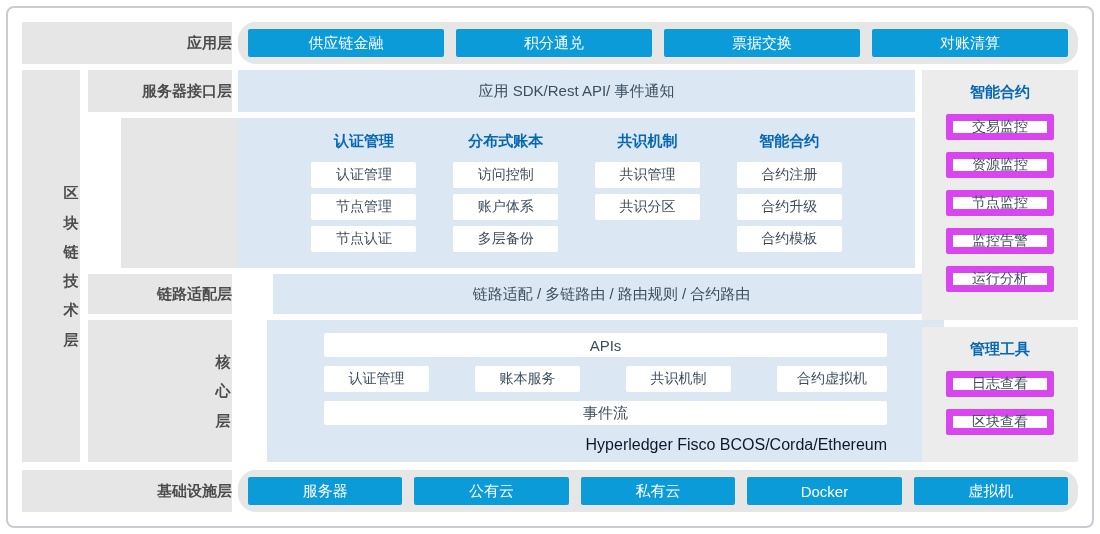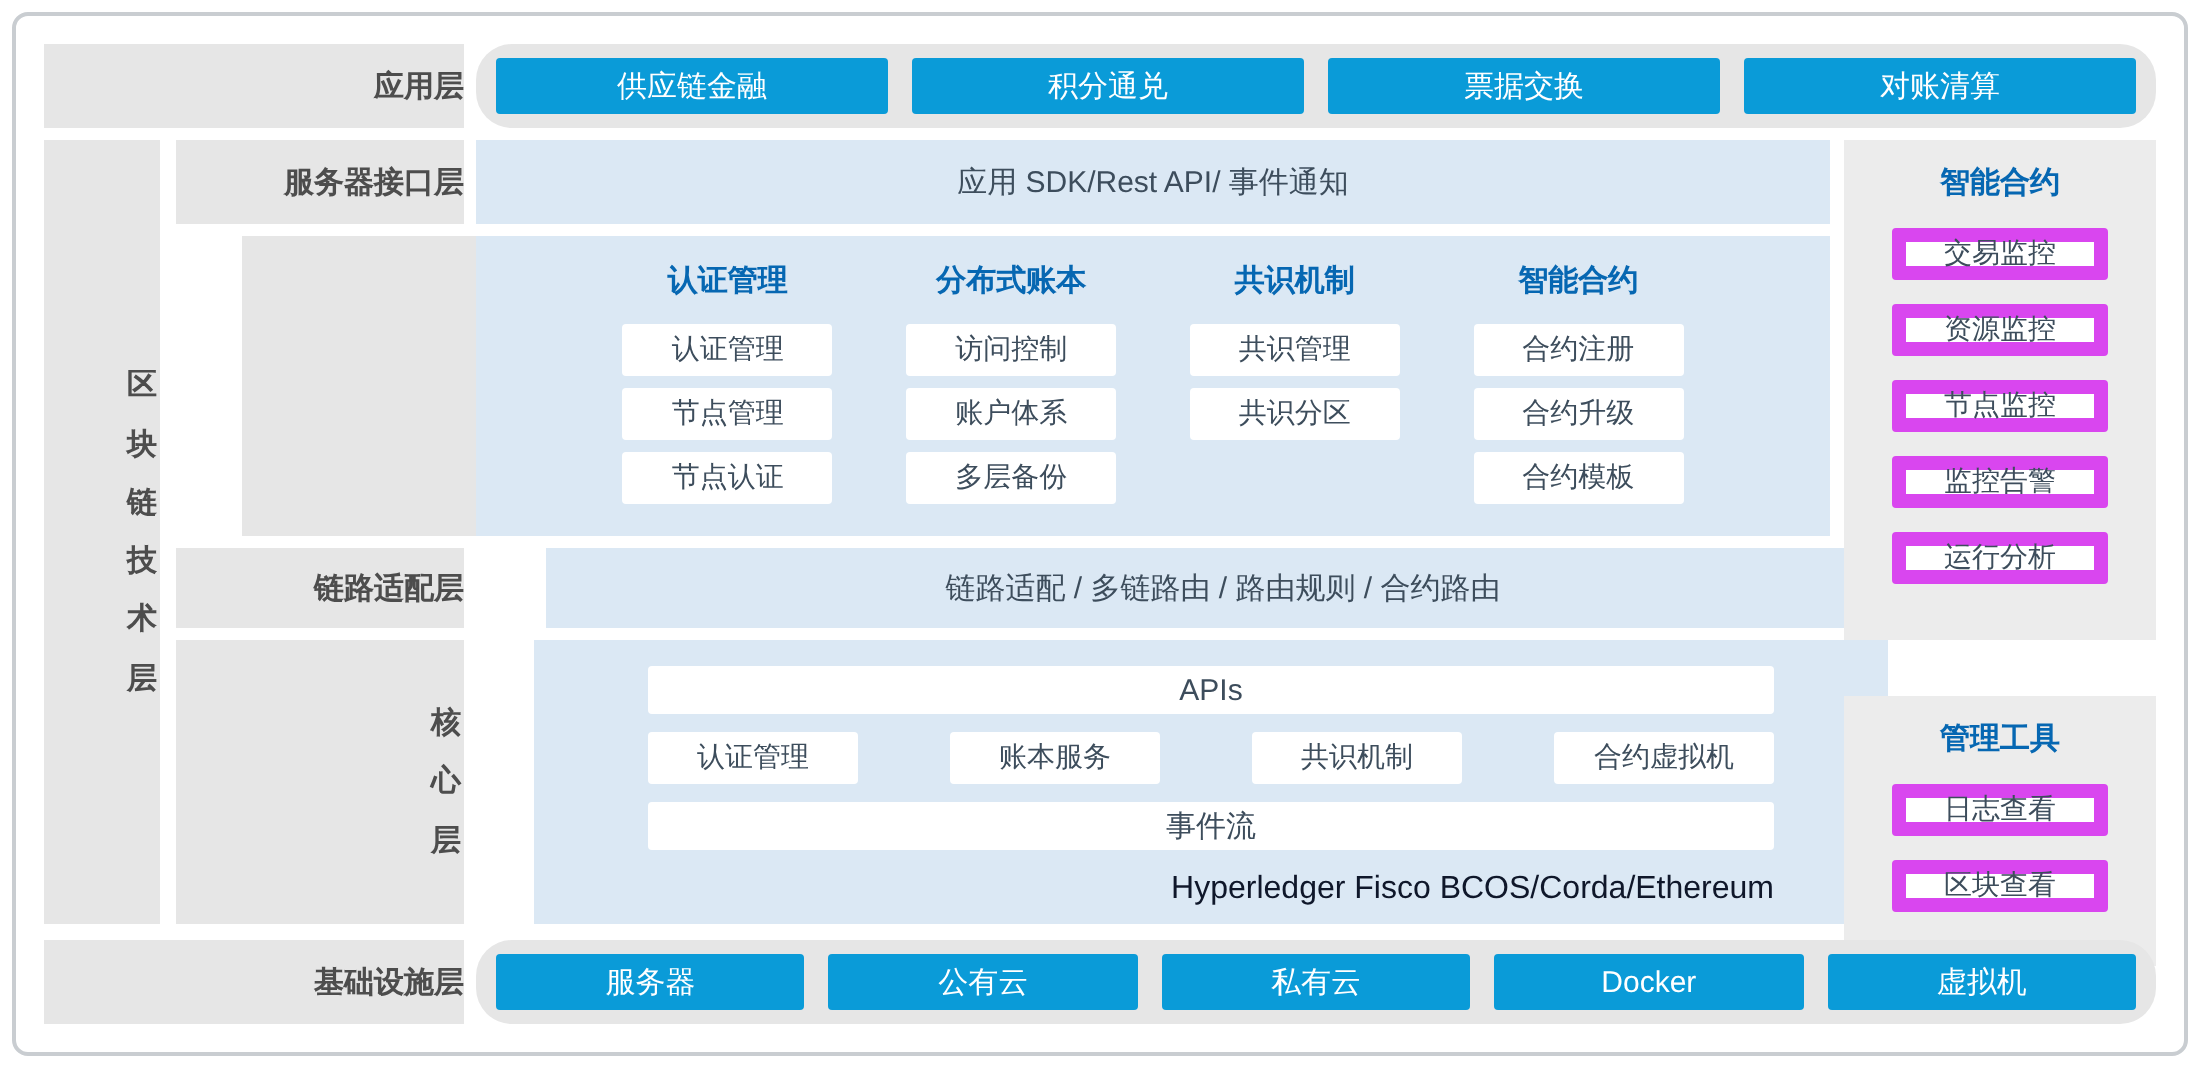--- a/index.html
+++ b/index.html
@@ -228,21 +228,21 @@
   </div>
 
   <div class="abs right-panel" style="left:922px; top:70px; width:156px; height:250px;">
     <div class="col-header">智能合约</div>
     <div class="white-box">交易监控</div>
     <div class="white-box">资源监控</div>
     <div class="white-box">节点监控</div>
     <div class="white-box">监控告警</div>
     <div class="white-box">运行分析</div>
   </div>
-  <div class="abs right-panel" style="left:922px; top:327px; width:156px; height:135px;margin-top:21px;">
+  <div class="abs right-panel" style="left:922px; top:327px; width:156px; height:135px;">
     <div class="col-header">管理工具</div>
     <div class="white-box">日志查看</div>
     <div class="white-box">区块查看</div>
   </div>
 
   <div class="abs gray-box" style="left:22px; top:470px; width:210px; height:42px;">
     <span>基础设施层</span>
   </div>
   <div class="abs btn-strip" style="left:238px; top:470px; width:840px; height:42px;">
     <div class="blue-btn">服务器</div>

